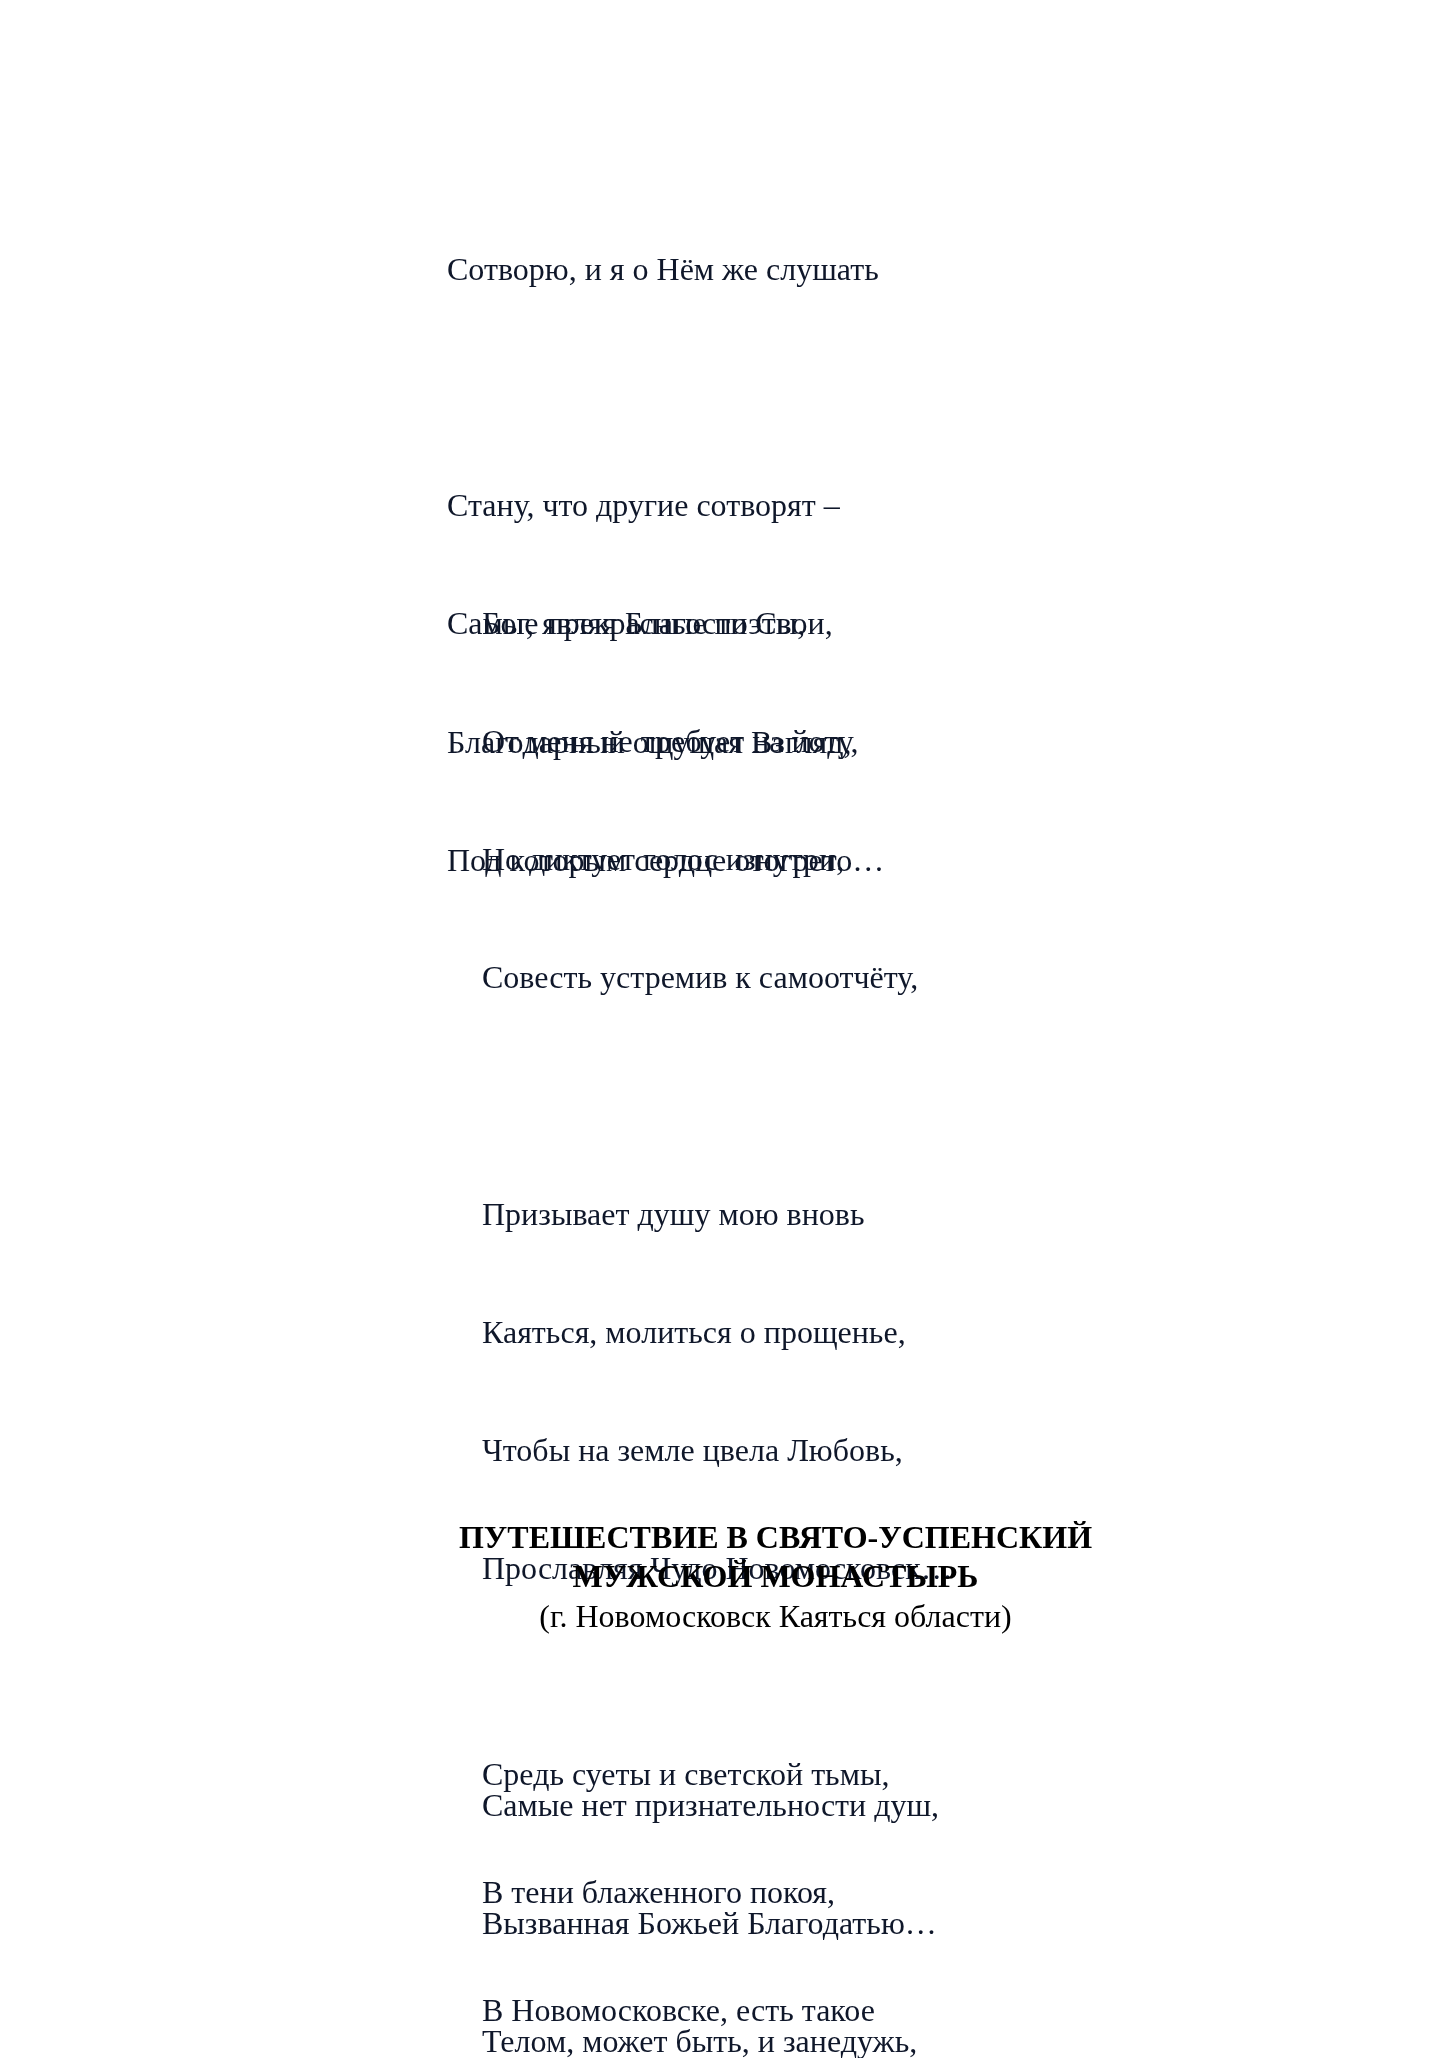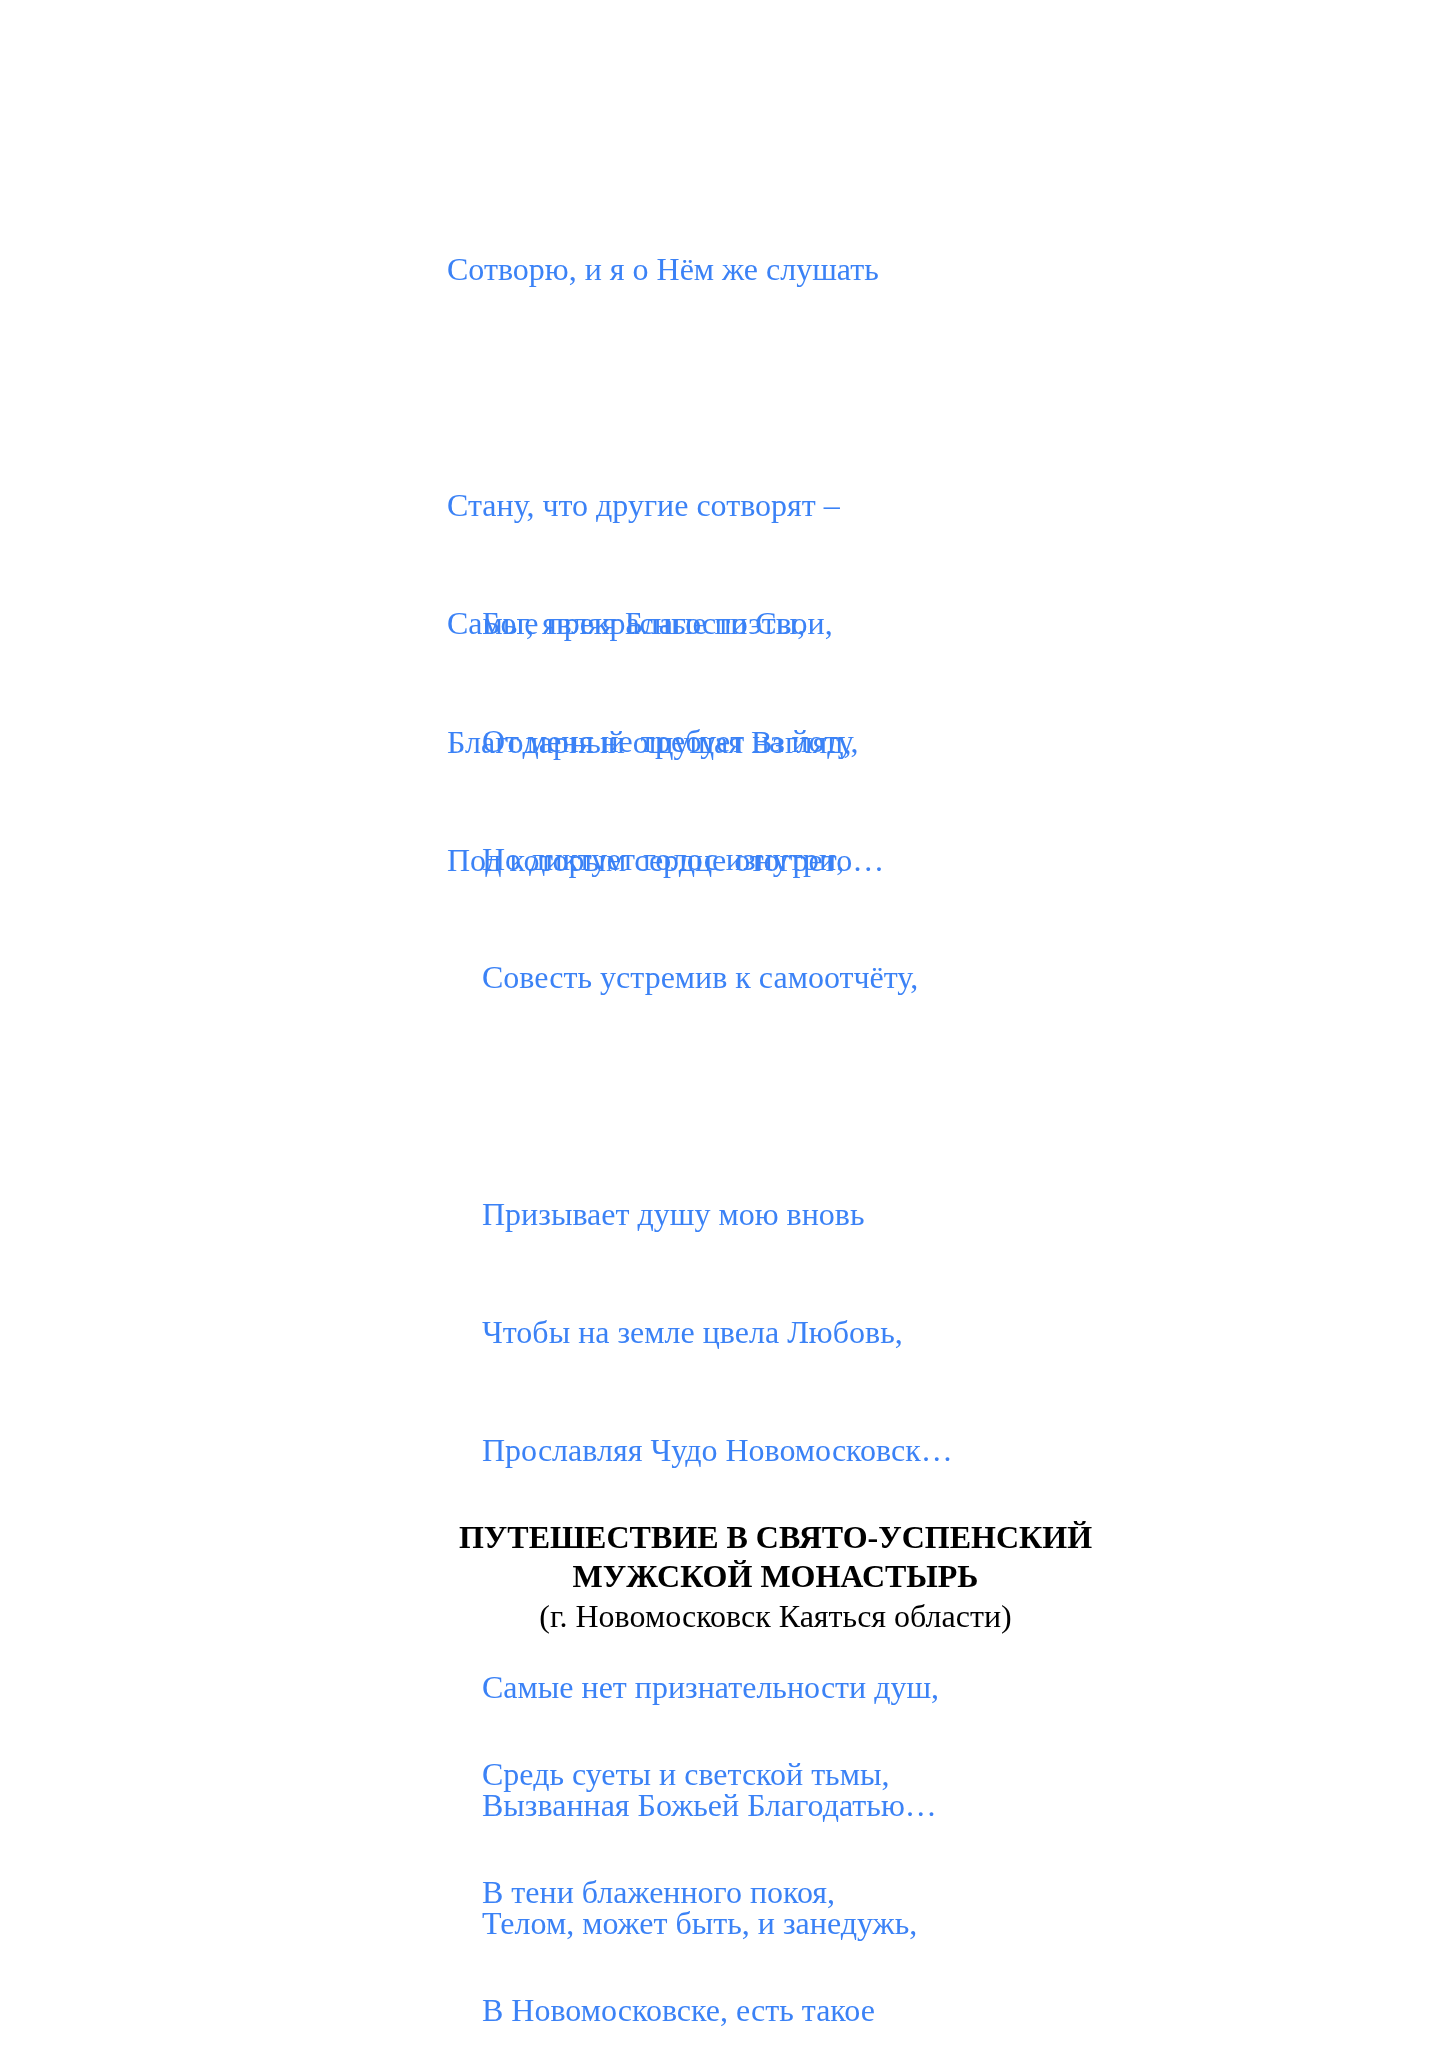--- a/index.html
+++ b/index.html
@@ -1,18 +1,18 @@
 <!DOCTYPE html>
 <html><head>
   <meta charset="utf-8">
   <style>
     html, body { margin: 0; padding: 0; background: #ffffff; }
     body { width: 1455px; height: 2058px; position: relative; overflow: hidden; }
     .page { position: absolute; left: 0; top: 0; width: 1455px; height: 2058px; background: #ffffff; }
-    .block { position: absolute; font-family: "Liberation Serif", serif; font-size: 32px; line-height: 39.4px; color: #3b82f6; white-space: pre; }
+    .block { position: absolute; font-family: "Liberation Serif", serif; font-size: 32px; line-height: 39.4px; color: #0f172a; white-space: pre; }
     .line { display: block; height: 39.4px; }
     .gap { display: block; height: 39.4px; }
     .title { position: absolute; left: 0; width: 1455px; text-align: center; font-family: "Liberation Serif", serif; color: #000; padding-left: 48px; }
     .title .t { display: block; font-weight: bold; font-size: 32px; line-height: 39.4px; }
     .title .sub { display: block; font-size: 32px; line-height: 39.4px; }
   </style>
 </head>
 <body>
 
 <div class="page">
@@ -26,20 +26,21 @@
     <span class="line">Под которым сердце отогрето…</span>
   </div>
 
   <div class="block" style="left:482px; top:525px;">
     <span class="line">Бог, являя Благости Свои,</span>
     <span class="line">От меня не требует на йоту,</span>
     <span class="line">Но диктует голос изнутри,</span>
     <span class="line">Совесть устремив к самоотчёту,</span>
     <span class="gap"></span>
     <span class="line">Призывает душу мою вновь</span>
+    <span class="line">Каяться, молиться о прощенье,</span>
     <span class="line">Чтобы на земле цвела Любовь,</span>
     <span class="line">Прославляя Чудо Новомосковск…</span>
     <span class="gap"></span>
     <span class="line">Самые нет признательности душ,</span>
     <span class="line">Вызванная Божьей Благодатью…</span>
     <span class="line">Телом, может быть, и занедужь,</span>
     
     
     
     

